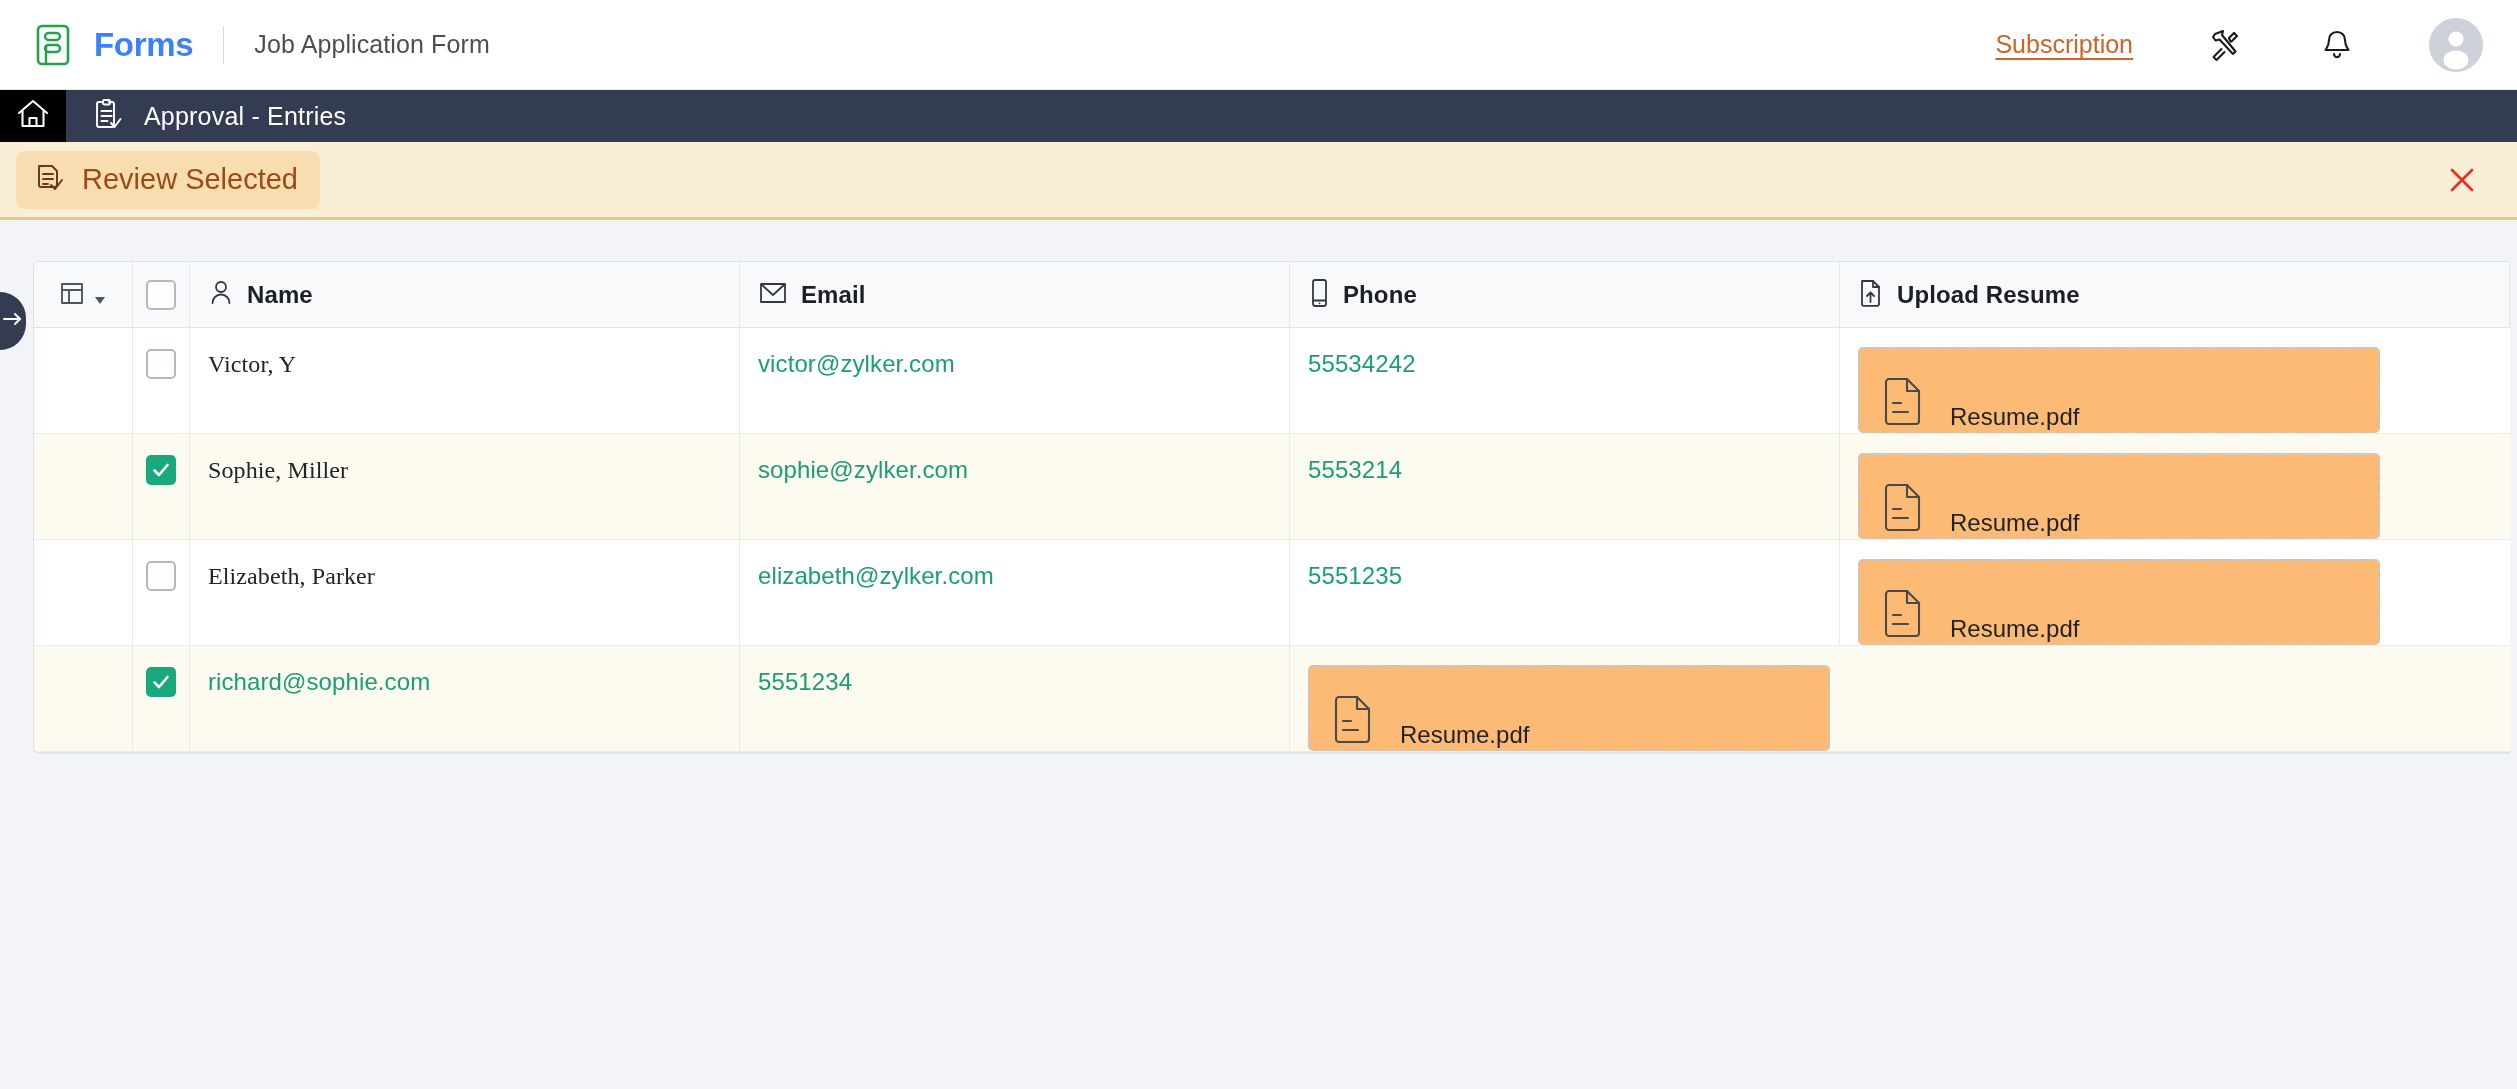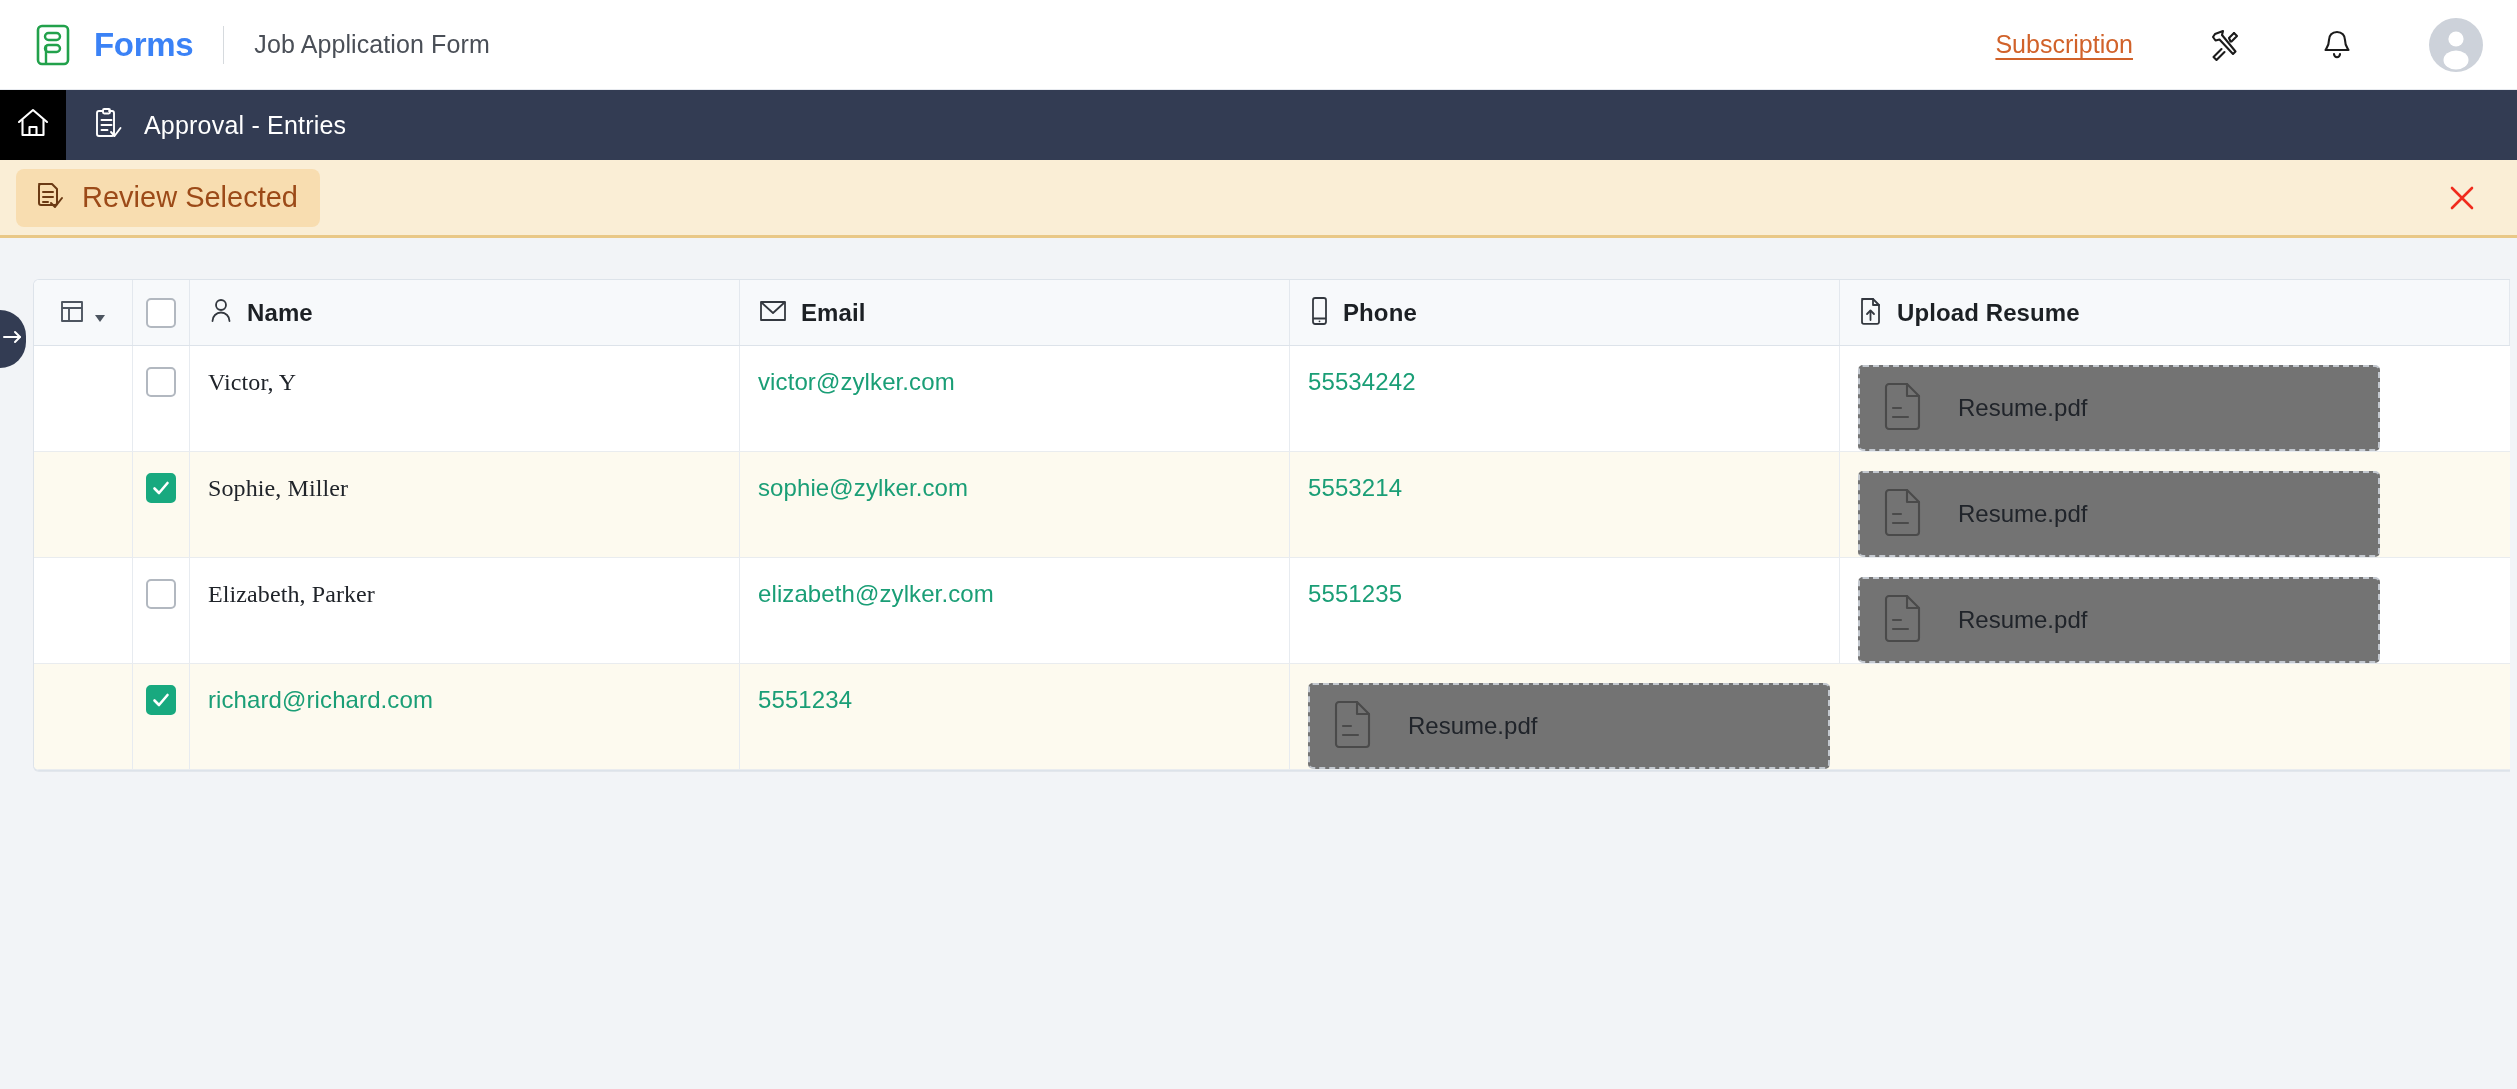--- a/index.html
+++ b/index.html
@@ -63,21 +63,21 @@
     width: 54px; height: 54px;
     border-radius: 50%;
     background: #cdd2da;
     display: flex; align-items: center; justify-content: center;
     cursor: pointer;
     overflow: hidden;
   }
 
   
   .nav-bar {
-    height: 70px;
+    height: 52px;
     background: #333c53;
     display: flex;
     align-items: stretch;
   }
   .home-tab {
     width: 66px;
     background: #000000;
     display: flex;
     align-items: center;
     justify-content: center;
@@ -235,24 +235,24 @@
     letter-spacing: 0.1px;
     cursor: pointer;
   }
   .resume-box {
     margin-top: 2px;
     width: 100%;
     max-width: 522px;
     height: 86px;
     border: 2px dashed #c3c8cf;
     border-radius: 5px;
-    background: #737373;
-    display: flex;
-    align-items: center;
-    gap: 32px;
+    background: #fdba74;
+    display: flex;
+    align-items: flex-end;
+    gap: 24px;
     padding-left: 22px;
     cursor: pointer;
   }
   .resume-name {
     font-size: 24px;
     color: #20242a;
   }
   .cell-resume { padding-top: 17px; border-right: none; }
 </style>
 </head>
@@ -498,21 +498,21 @@
         <div class="grid-row body-row selected">
           <div class="cell c-layout"></div>
           <div class="cell c-check cell-check">
             <span class="cb checked">
               <svg width="20" height="20" viewBox="0 0 20 20" fill="none" stroke="#ffffff" stroke-width="2.6" stroke-linecap="round" stroke-linejoin="round">
                 <path d="M3.5 10.5 L8 15 L16.5 5"></path>
               </svg>
             </span>
           </div>
           <div class="cell c-email">
-            <span class="cell-link">richard@richard.com</span>
+            <span class="cell-link">richard@sophie.com</span>
           </div>
           <div class="cell c-phone">
             <span class="cell-link">5551234</span>
           </div>
           <div class="cell c-resume cell-resume">
             <div class="resume-box">
               <span><svg width="44" height="52" viewBox="0 0 44 52" fill="none" stroke="#4a4a4a" stroke-width="2.1" stroke-linejoin="round" stroke-linecap="round">
                   <path d="M7 4 h18 l12 12 v30 a3 3 0 0 1 -3 3 H7 a3 3 0 0 1 -3 -3 V7 a3 3 0 0 1 3 -3z"></path>
                   <path d="M25 4 v12 h12"></path>
                   <path d="M11 28 h8 M11 37 h15"></path>

